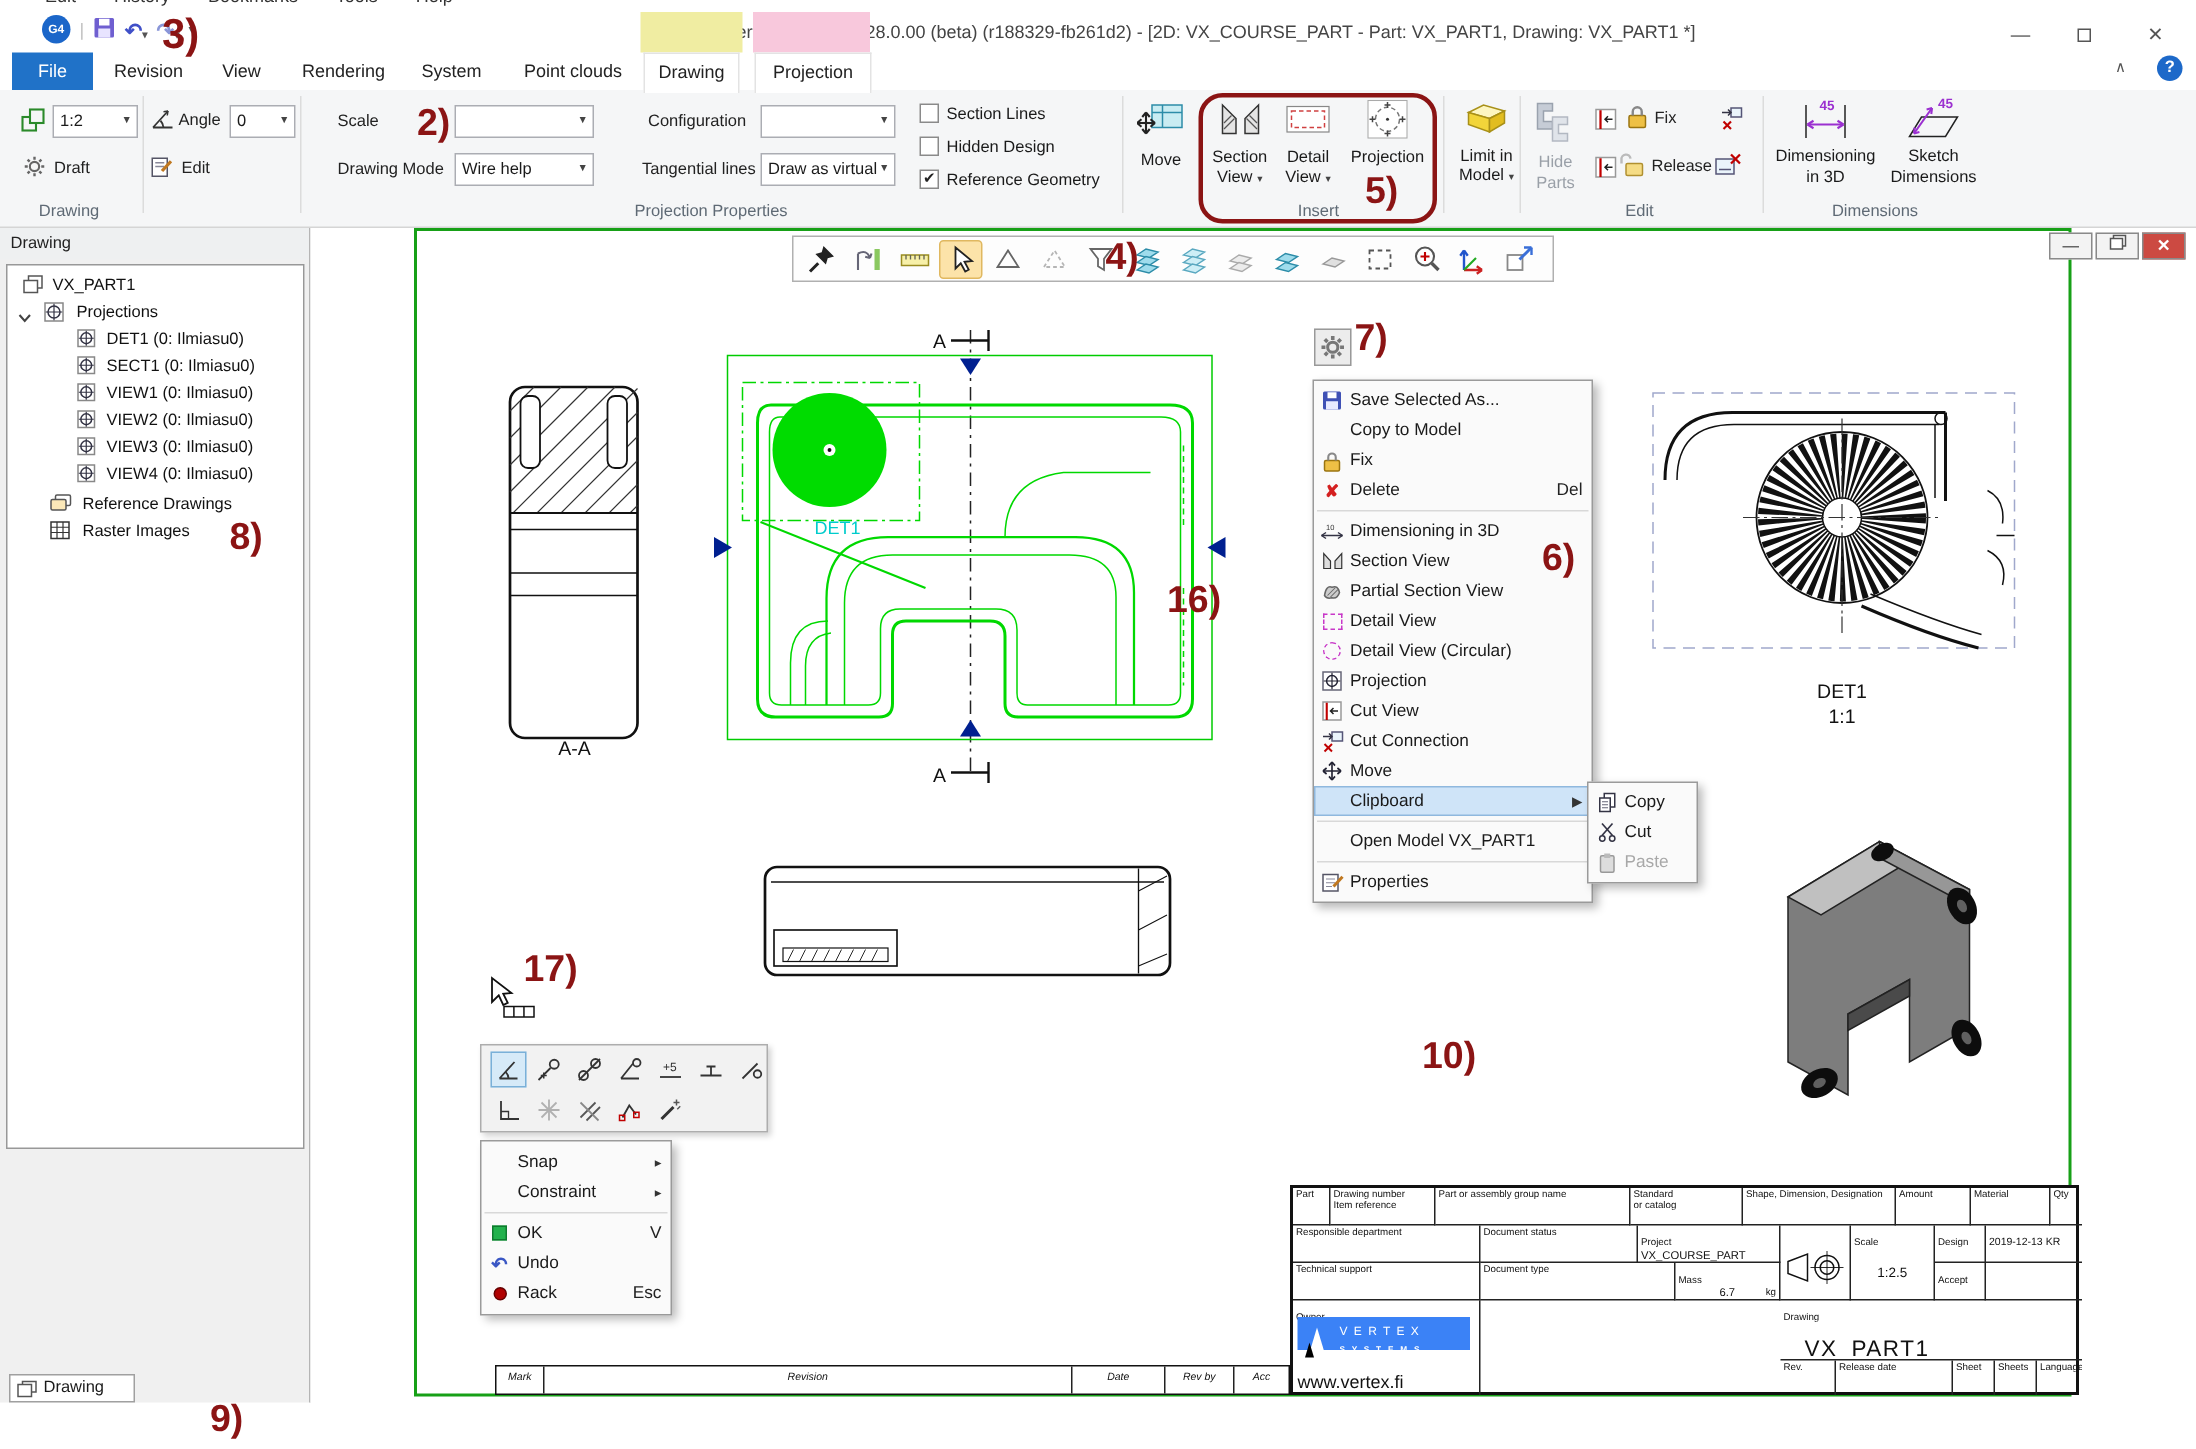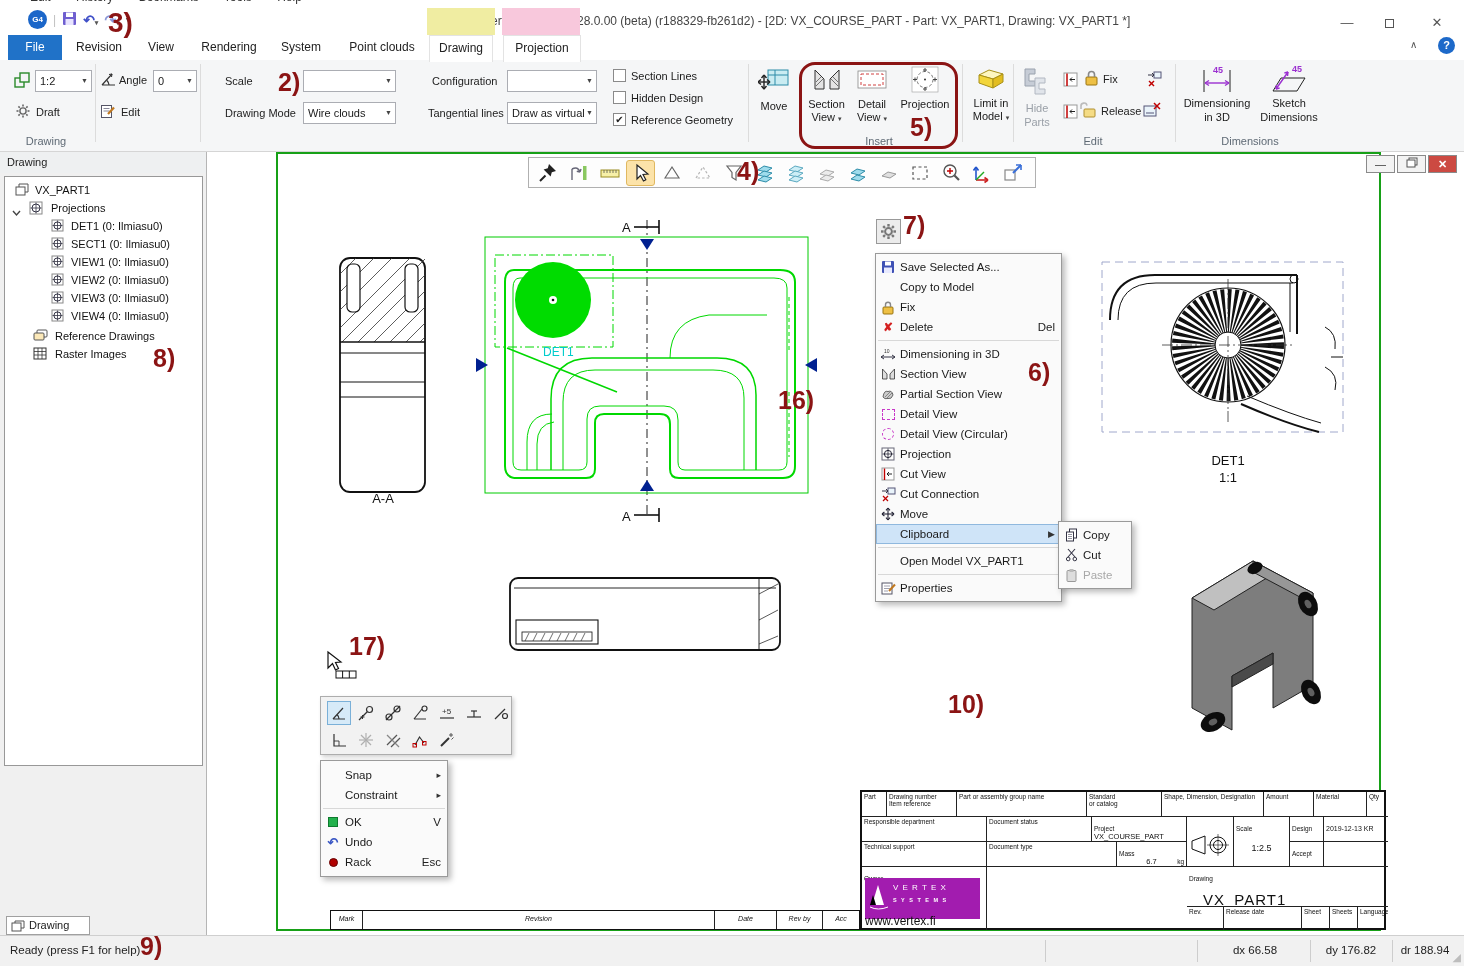--- a/index.html
+++ b/index.html
@@ -174,37 +174,38 @@
           <line x1="3.5" y1="8" x2="9.5" y2="8" stroke="#889"></line>
           <path d="M8 11 L14 4.5" stroke="#c07820" stroke-width="2.2"></path>
         </svg>
     </span>
     <span class="rl" style="left:121px;top:46px">Edit</span>
     <div class="rsep" style="left:200px"></div>
 
     <span class="rl" style="left:225px;top:15px">Scale</span>
     <div class="combo" style="left:303px;top:10px;width:93px"><span></span><span class="dd">▼</span></div>
     <span class="rl" style="left:225px;top:47px">Drawing Mode</span>
-    <div class="combo" style="left:303px;top:42px;width:93px"><span>Wire clouds</span><span class="dd">▼</span></div>
+    <div class="combo" style="left:303px;top:42px;width:93px"><span>Wire help</span><span class="dd">▼</span></div>
     <span class="rl" style="left:432px;top:15px">Configuration</span>
     <div class="combo" style="left:507px;top:10px;width:90px"><span></span><span class="dd">▼</span></div>
     <span class="rl" style="left:428px;top:47px">Tangential lines</span>
     <div class="combo" style="left:507px;top:42px;width:90px"><span>Draw as virtual</span><span class="dd">▼</span></div>
     <div class="chk" style="left:613px;top:9px">
         <span class="box"></span>
         <span>Section Lines</span>
       </div>
     <div class="chk" style="left:613px;top:31px">
         <span class="box"></span>
         <span>Hidden Design</span>
       </div>
     <div class="chk" style="left:613px;top:53px">
         <span class="box">✔</span>
         <span>Reference Geometry</span>
       </div>
+    <div class="rlabel" style="left:200px;width:548px">Projection Properties</div>
     <div class="rsep" style="left:748px"></div>
 
     <div class="rbtn" style="left:752px;top:6px;width:44px">
       <svg width="32" height="28">
           <rect x="10" y="4" width="20" height="15" fill="#c9ecf2" stroke="#2c8ca8"></rect>
           <line x1="10" y1="9" x2="30" y2="9" stroke="#2c8ca8"></line>
           <line x1="17" y1="4" x2="17" y2="19" stroke="#2c8ca8"></line>
           <g stroke="#222" stroke-width="1.4">
             <line x1="6" y1="9" x2="6" y2="23"></line>
             <line x1="0" y1="16" x2="12" y2="16"></line>
@@ -1035,21 +1036,21 @@
       <div class="tbc" style="left:255px;top:50px;width:70px;height:25px">
         <span>Mass</span>
         <div style="font-size:7.5px;text-align:center">6.7</div>
         <span style="position:absolute;right:2px;bottom:1px">kg</span>
       </div>
       <div class="tbc" style="left:428px;top:50px;width:34px;height:25px;padding-top:8px">Accept</div>
       <div class="tbc nbr" style="left:462px;top:50px;width:64px;height:25px"></div>
 
       <div class="tbc nbb" style="left:0;top:75px;width:125px;height:63px">
         <span>Owner</span>
-        <div style="position:absolute;left:3px;top:11px;width:115px;height:41px;background:#a21caf;color:#fff">
+        <div style="position:absolute;left:3px;top:11px;width:115px;height:22px;background:#3b82f6;color:#fff">
           <svg width="24" height="30" style="position:absolute;left:2px;top:3px">
               <polygon points="11,4 17,24 5,24" fill="#fff"></polygon>
               <polygon points="6,14 9,24 3,24" fill="#000"></polygon>
               <path d="M3 26 q8 4 18 0" stroke="#fff" fill="none"></path>
             </svg>
           <div style="position:absolute;left:28px;top:5px;font-size:8px;letter-spacing:1px">V E R T E X</div>
           <div style="position:absolute;left:28px;top:19px;font-size:5.5px;font-weight:700;letter-spacing:1.5px">S Y S T E M S</div>
         </div>
         <div style="position:absolute;left:3px;top:48px;font-size:12px;color:#111">www.vertex.fi</div>
       </div>
@@ -1066,31 +1067,20 @@
 
     <div id="revstrip">
       <div class="rvc" style="left:0;width:32px">Mark</div>
       <div class="rvc" style="left:32px;width:352px">Revision</div>
       <div class="rvc" style="left:384px;width:62px">Date</div>
       <div class="rvc" style="left:446px;width:46px">Rev by</div>
       <div class="rvc" style="left:492px;width:36px;border-right:none">Acc</div>
     </div>
   </div>
 
-  <div id="statusbar">
-    <span class="abs" style="left:10px;top:8px">Ready (press F1 for help)</span>
-    <div class="sdiv" style="left:1045px"></div>
-    <div class="sdiv" style="left:1197px"></div>
-    <div class="scell" style="left:1205px;width:100px">dx 66.58</div>
-    <div class="sdiv" style="left:1310px"></div>
-    <div class="scell" style="left:1314px;width:74px">dy 176.82</div>
-    <div class="sdiv" style="left:1392px"></div>
-    <div class="scell" style="left:1396px;width:58px">dr 188.94</div>
-    <span class="abs" style="right:3px;bottom:2px;color:#bdbdbd;font-size:11px">◢</span>
-  </div>
 
   <div class="ann" style="left:108px;top:7px;font-size:28px">3)</div>
   <div class="ann" style="left:278px;top:68px">2)</div>
   <div class="ann" style="left:737px;top:157px">4)</div>
   <div class="ann" style="left:910px;top:113px">5)</div>
   <div class="ann" style="left:1028px;top:358px">6)</div>
   <div class="ann" style="left:903px;top:211px">7)</div>
   <div class="ann" style="left:153px;top:344px">8)</div>
   <div class="ann" style="left:140px;top:932px">9)</div>
   <div class="ann" style="left:948px;top:690px">10)</div>

